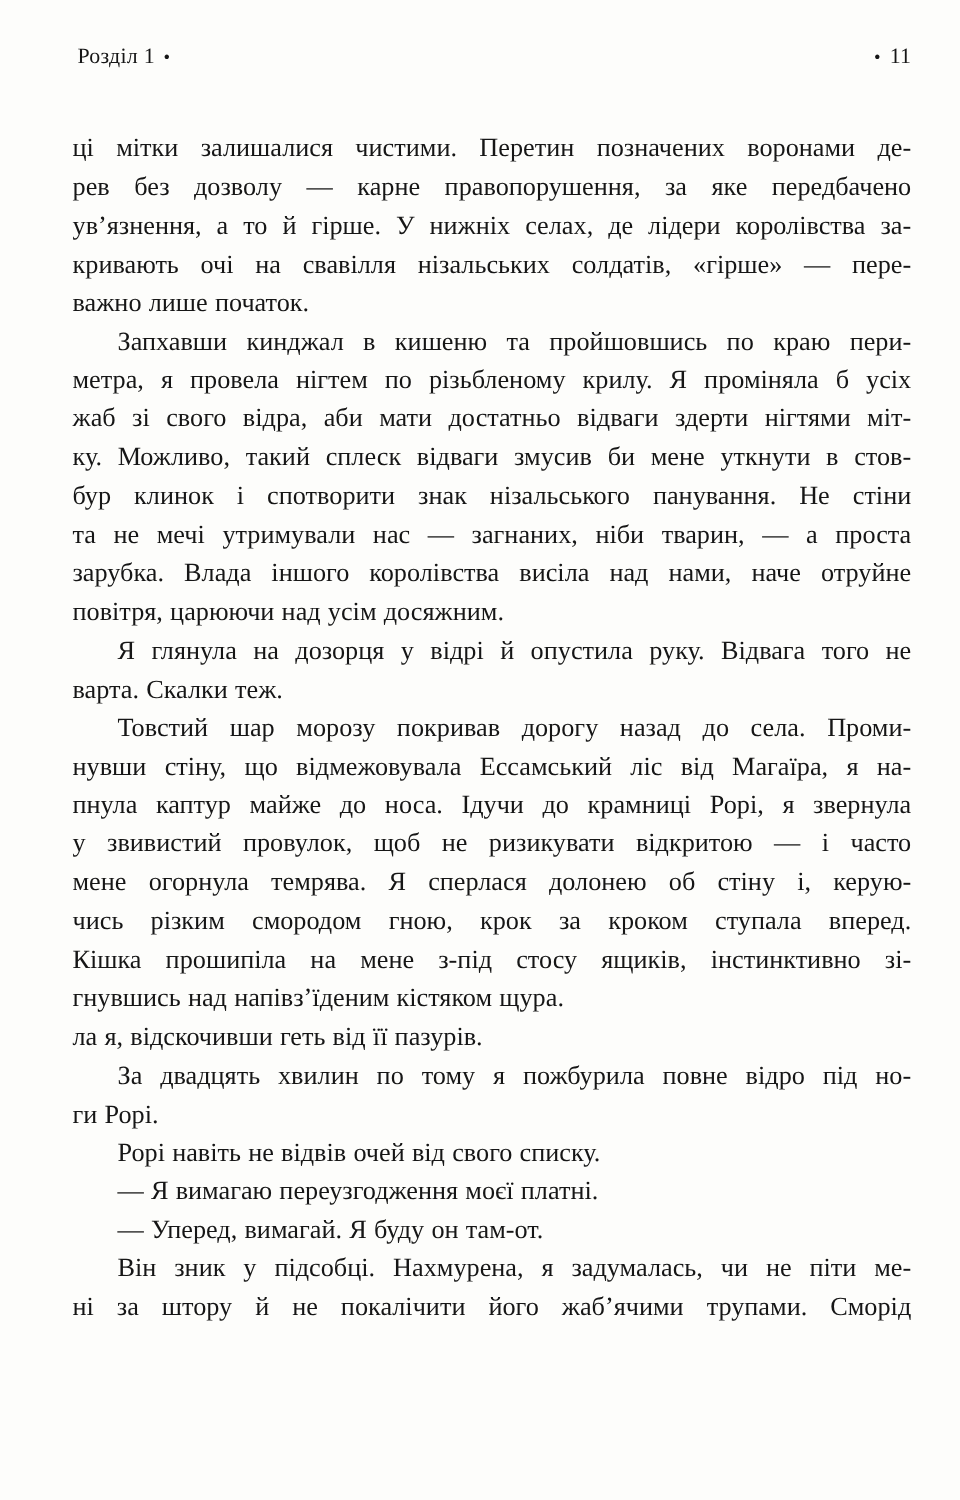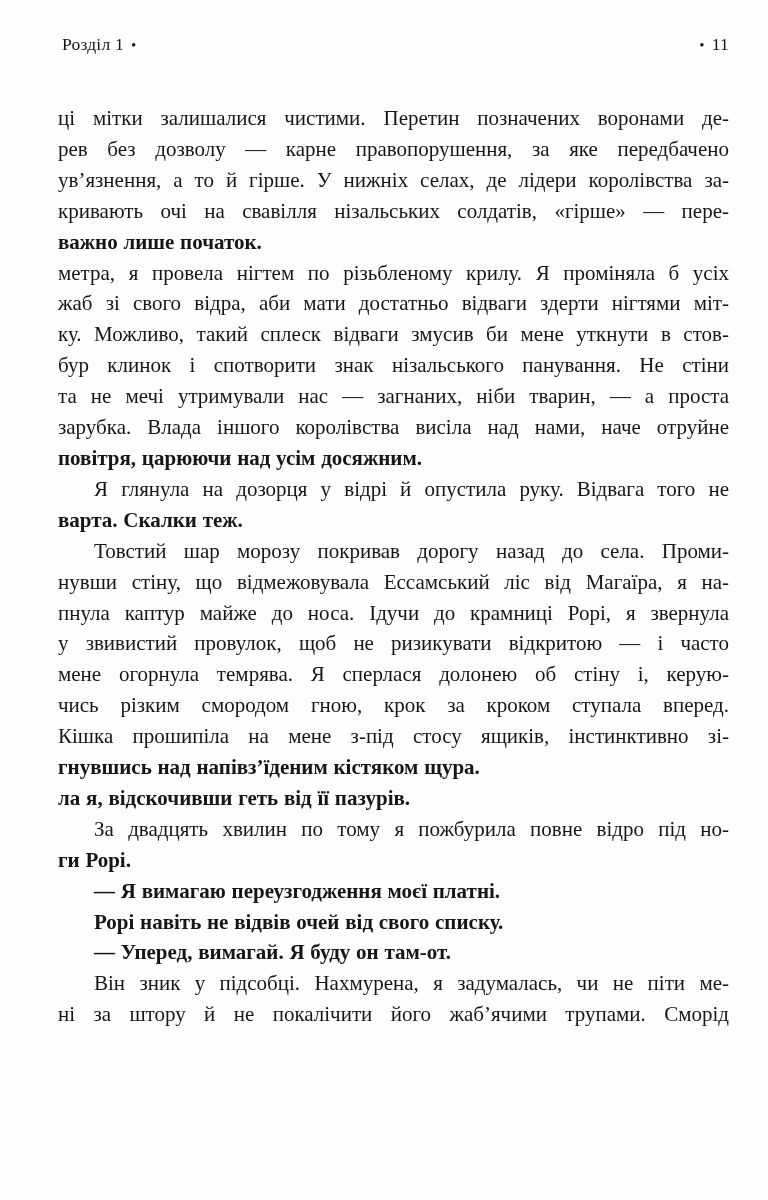--- a/index.html
+++ b/index.html
@@ -34,21 +34,21 @@
     top: 103px; left: 58px; right: 55px;
   }
   .line {
     font-size: 21px;
     line-height: 30.9px;
     text-align: justify;
     text-align-last: justify;
     white-space: normal;
     word-spacing: 0.5px;
   }
-  .line.para-end { text-align-last: left; font-weight: bold; }
+  .line.para-end { text-align-last: left; }
   .line.indent { text-indent: 36px; }
 </style>
 </head>
 <body>
 
 <div class="page">
 
   <div class="running-head">
     <div class="side head-left">
       <span>Розділ 1</span><span class="bullet">•</span>
@@ -57,40 +57,41 @@
       <span class="bullet">•</span><span>11</span>
     </div>
   </div>
 
   <div class="body-text">
       <div class="line">ці мітки залишалися чистими. Перетин позначених воронами де-</div>
       <div class="line">рев без дозволу — карне правопорушення, за яке передбачено</div>
       <div class="line">ув’язнення, а то й гірше. У нижніх селах, де лідери королівства за-</div>
       <div class="line">кривають очі на свавілля нізальських солдатів, «гірше» — пере-</div>
       <div class="line para-end">важно лише початок.</div>
+      <div class="line indent">Запхавши кинджал в кишеню та пройшовшись по краю пери-</div>
       <div class="line">метра, я провела нігтем по різьбленому крилу. Я проміняла б усіх</div>
       <div class="line">жаб зі свого відра, аби мати достатньо відваги здерти нігтями міт-</div>
       <div class="line">ку. Можливо, такий сплеск відваги змусив би мене уткнути в стов-</div>
       <div class="line">бур клинок і спотворити знак нізальського панування. Не стіни</div>
       <div class="line">та не мечі утримували нас — загнаних, ніби тварин, — а проста</div>
       <div class="line">зарубка. Влада іншого королівства висіла над нами, наче отруйне</div>
       <div class="line para-end">повітря, царюючи над усім досяжним.</div>
       <div class="line indent">Я глянула на дозорця у відрі й опустила руку. Відвага того не</div>
       <div class="line para-end">варта. Скалки теж.</div>
       <div class="line indent">Товстий шар морозу покривав дорогу назад до села. Проми-</div>
       <div class="line">нувши стіну, що відмежовувала Ессамський ліс від Магаїра, я на-</div>
       <div class="line">пнула каптур майже до носа. Ідучи до крамниці Рорі, я звернула</div>
       <div class="line">у звивистий провулок, щоб не ризикувати відкритою — і часто</div>
       <div class="line">мене огорнула темрява. Я сперлася долонею об стіну і, керую-</div>
       <div class="line">чись різким смородом гною, крок за кроком ступала вперед.</div>
       <div class="line">Кішка прошипіла на мене з-під стосу ящиків, інстинктивно зі-</div>
       <div class="line para-end">гнувшись над напівз’їденим кістяком щура.</div>
       <div class="line para-end">ла я, відскочивши геть від її пазурів.</div>
       <div class="line indent">За двадцять хвилин по тому я пожбурила повне відро під но-</div>
       <div class="line para-end">ги Рорі.</div>
+      <div class="line indent para-end">Рорі навіть не відвів очей від свого списку.</div>
       <div class="line indent para-end">— Я вимагаю переузгодження моєї платні.</div>
-      <div class="line indent para-end">Рорі навіть не відвів очей від свого списку.</div>
       <div class="line indent para-end">— Уперед, вимагай. Я буду он там-от.</div>
       <div class="line indent">Він зник у підсобці. Нахмурена, я задумалась, чи не піти ме-</div>
       <div class="line">ні за штору й не покалічити його жаб’ячими трупами. Сморід</div>
     </div>
 
 </div>
 
 </body></html>

